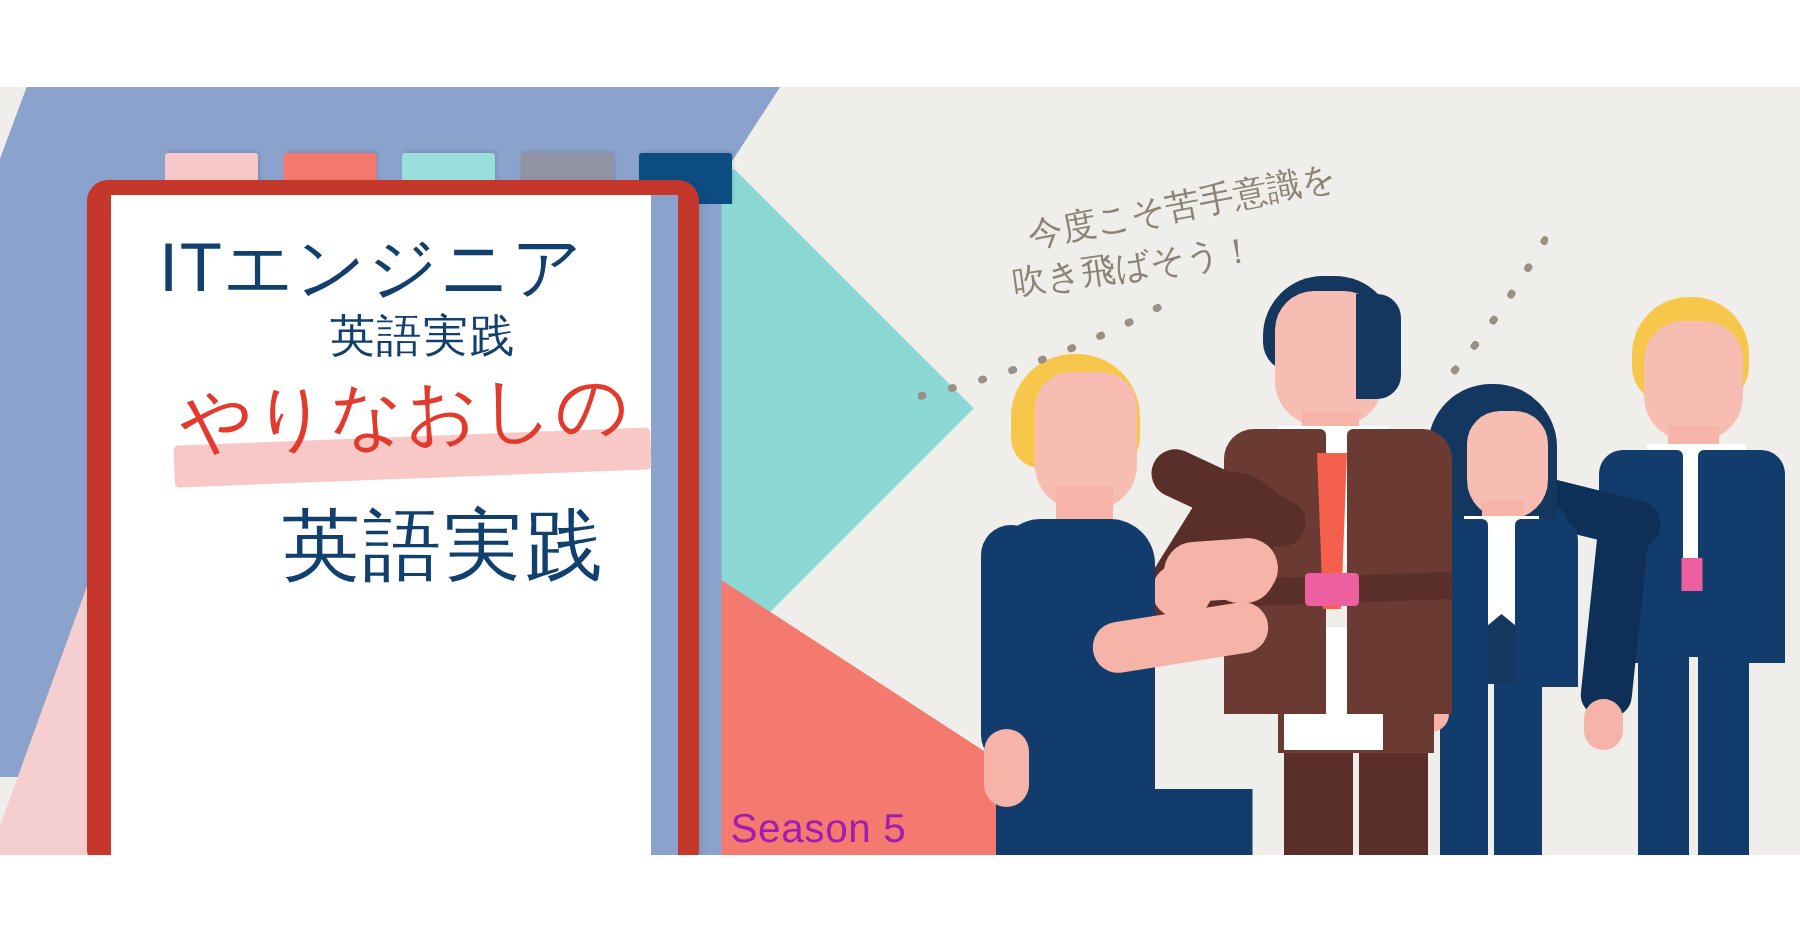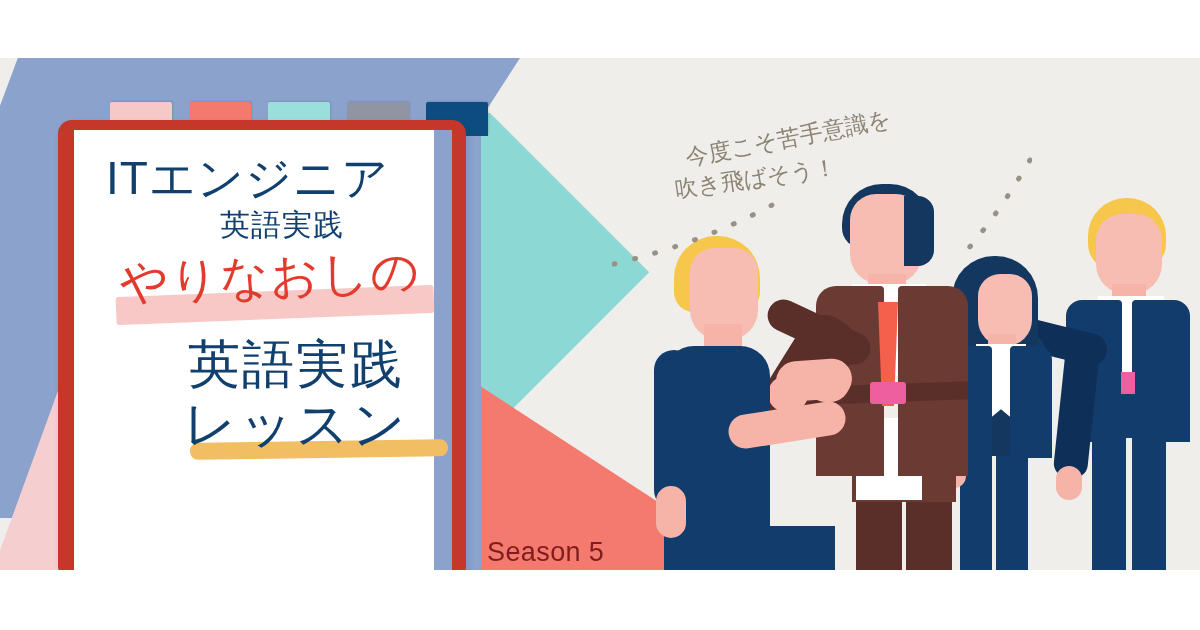--- a/index.html
+++ b/index.html
@@ -54,21 +54,21 @@
     background:#F4796E;
     clip-path:polygon(0% 0%, 85% 0%, 100% 50%, 85% 100%, 0% 100%);
   }
   
   .navyblock{
     left:700px;top:468px;width:135px;height:47px;
     background:#123C6B;
   }
   .seasonlabel{
     position:absolute;left:487px;top:479px;
-    color:#7f1d1d;font-size:27px;letter-spacing:.4px;
+    color:#a21caf;font-size:27px;letter-spacing:.4px;
     font-family:"Liberation Sans",sans-serif;
     white-space:nowrap;
   }
 
   
   .notebook-shadowbar{
     position:absolute;left:455px;top:62px;width:26px;height:460px;
     background:#8AA2CC;border-radius:0 6px 6px 0;
   }
   .notebook{
@@ -269,20 +269,16 @@
     <div class="rings"></div>
 
     <div class="title-block">
       <div class="t-line1">ITエンジニア</div>
       <div class="t-line2">英語実践</div>
       <div class="t-line3-wrap">
         <div class="t-hl-pink"></div>
         <div class="t-line3">やりなおしの</div>
       </div>
       <div class="t-line4">英語実践</div>
-      <div class="t-line5-wrap">
-        <div class="t-hl-yellow"></div>
-        <div class="t-line5">レッスン</div>
-      </div>
     </div>
 
   </div>
 </div>
 
 </body></html>

